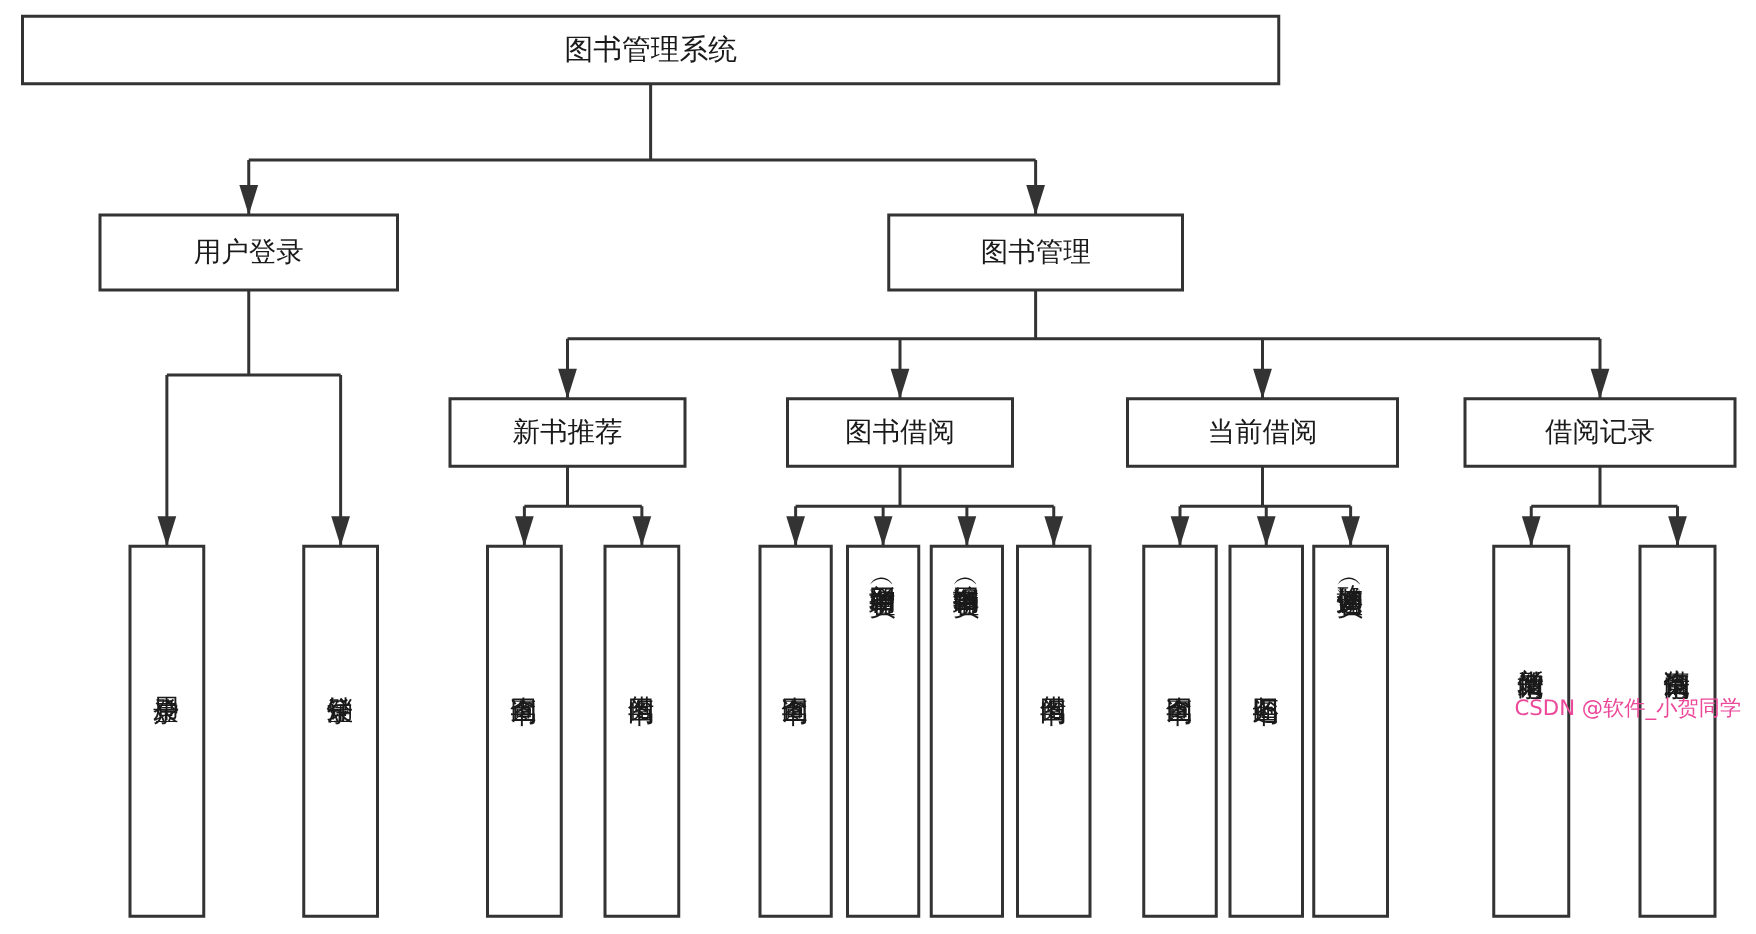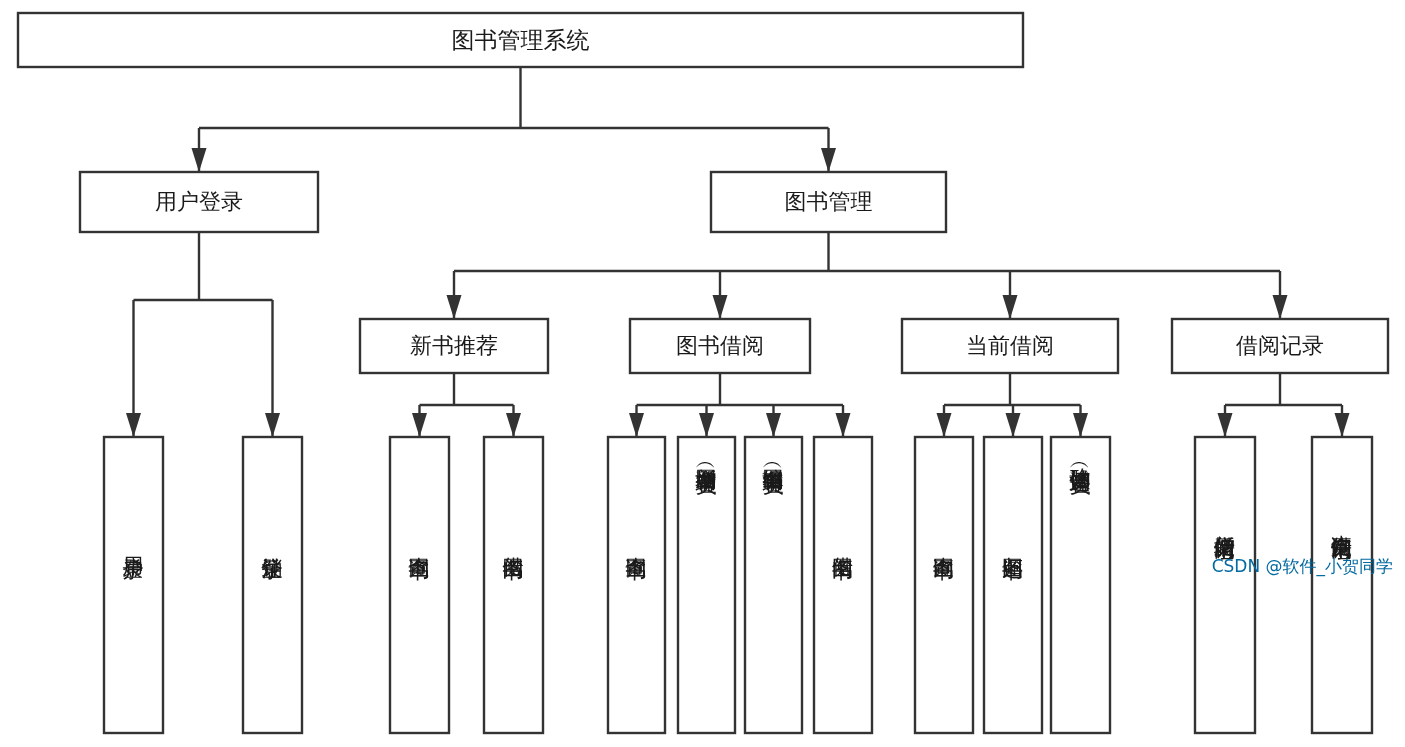--- a/index.html
+++ b/index.html
@@ -70,21 +70,21 @@
     white-space: nowrap;
     text-align: left;
     pointer-events: none;
   }
   .watermark {
     position: absolute;
     right: 12px;
     bottom: 4px;
     font-family: "DejaVu Sans", "Liberation Sans", sans-serif;
     font-size: 17px;
-    color: #0369a1;
+    color: #ec4899;
     white-space: nowrap;
   }
 </style>
 </head>
 <body>
 
 <div id="diagram-root">
 
   <svg id="tree-svg" viewBox="0 0 1405 747">
     <g id="connectors-layer">

